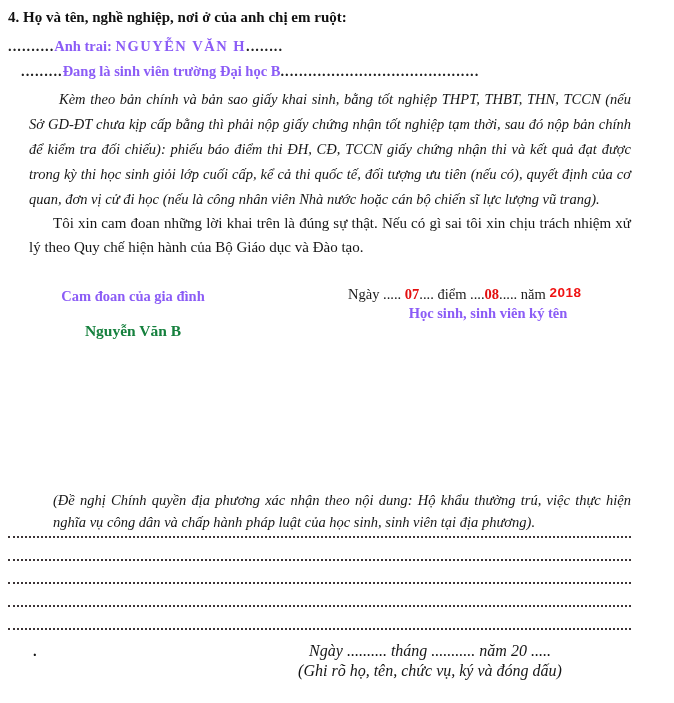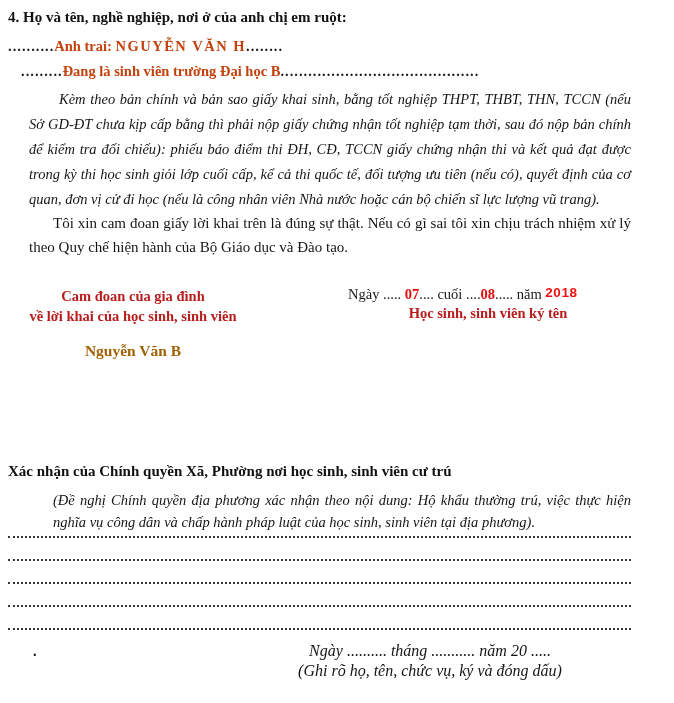--- a/index.html
+++ b/index.html
@@ -8,21 +8,21 @@
     position: relative;
     width: 639px;
     height: 703px;
     background: #ffffff;
     font-family: "Liberation Serif", "DejaVu Serif", serif;
     color: #151515;
     font-size: 14.5px;
     overflow: hidden;
   }
   .abs { position: absolute; }
-  .red { color: #c2410c; }
+  .red { color: #8b5cf6; }
   .heading {
     left: 8px; right: 8px;
     font-weight: bold;
     font-size: 15px;
     color: #111111;
   }
   .fill-line { font-weight: bold; font-size: 14.5px; left: 8px; white-space: nowrap; }
   .dots { color: #222222; font-weight: bold; letter-spacing: 1px; }
   .caps { letter-spacing: 1.5px; margin-top: 20px; }
   .para {
@@ -34,32 +34,32 @@
   .attach { font-style: italic; text-indent: 30px; font-size: 14.5px; }
   .commit { line-height: 24px; text-indent: 24px; font-size: 15px; }
   .sig-col-left {
     left: 8px; width: 250px;
     text-align: center;
   }
   .sig-col-right {
     left: 348px; width: 280px;
     text-align: center;
   }
-  .sig-title { font-weight: bold; font-size: 14.5px; line-height: 20px; color: #b91c1c; }
+  .sig-title { font-weight: bold; font-size: 14.5px; line-height: 20px; color: #8b5cf6; }
   .date-line { font-size: 14.5px; white-space: nowrap; text-align: left; color: #1a1a1a; }
   .date-num { color: #e30f0f; font-weight: bold; }
   .date-year {
     color: #f01212; font-weight: bold;
     font-family: "Liberation Sans", "DejaVu Sans", sans-serif;
     font-size: 13.5px;
     position: relative; top: -2px;
     letter-spacing: 0.5px;
     margin-top: 24px;
   }
-  .sig-name { font-weight: bold; font-size: 15.5px; color: #a16207; }
+  .sig-name { font-weight: bold; font-size: 15.5px; color: #15803d; }
   .note {
     left: 8px; right: 8px;
     font-style: italic;
     line-height: 22px;
     text-align: justify;
     font-size: 14.5px;
   }
   .dotted-line {
     left: 8px; right: 8px;
     height: 0;
@@ -84,36 +84,34 @@
   <div class="abs fill-line" style="top:38px;">
     <span class="dots">..........</span><span class="red">Anh trai: </span><span class="red caps">NGUYỄN VĂN H</span><span class="dots">........</span>
   </div>
 
   <div class="abs fill-line" style="top:63px;margin-left:13px;">
     <span class="dots">.........</span><span class="red">Đang là sinh viên trường Đại học B</span><span class="dots">...........................................</span>
   </div>
 
   <div class="abs para attach" style="top:87px;">Kèm theo bản chính và bản sao giấy khai sinh, bằng tốt nghiệp THPT, THBT, THN, TCCN (nếu Sở GD-ĐT chưa kịp cấp bằng thì phải nộp giấy chứng nhận tốt nghiệp tạm thời, sau đó nộp bản chính để kiểm tra đối chiếu): phiếu báo điểm thi ĐH, CĐ, TCCN giấy chứng nhận thi và kết quả đạt được trong kỳ thi học sinh giỏi lớp cuối cấp, kể cả thi quốc tế, đối tượng ưu tiên (nếu có), quyết định của cơ quan, đơn vị cử đi học (nếu là công nhân viên Nhà nước hoặc cán bộ chiến sĩ lực lượng vũ trang).</div>
 
-  <div class="abs para commit" style="top:211px;">Tôi xin cam đoan giấy lời khai trên là đúng sự thật. Nếu có gì sai tôi xin chịu trách nhiệm xử lý theo Quy chế hiện hành của Bộ Giáo dục và Đào tạo.</div>
+  <div class="abs para commit" style="top:211px;">Tôi xin cam đoan những lời khai trên là đúng sự thật. Nếu có gì sai tôi xin chịu trách nhiệm xử lý theo Quy chế hiện hành của Bộ Giáo dục và Đào tạo.</div>
 
   <div class="abs sig-col-left" style="top:286px;">
     <div class="sig-title">Cam đoan của gia đình</div>
-    <div class="sig-title">về lời khai của học sinh, sinh viên</div>
     <div class="sig-name" style="margin-top:16px;">Nguyễn Văn B</div>
   </div>
 
   <div class="abs sig-col-right" style="top:286px;">
     <div class="date-line">
-      <span>Ngày ..... </span><span class="date-num">07</span><span>.... cuối ....</span><span class="date-num">08</span><span>..... năm </span><span class="date-year">2018</span>
+      <span>Ngày ..... </span><span class="date-num">07</span><span>.... điểm ....</span><span class="date-num">08</span><span>..... năm </span><span class="date-year">2018</span>
     </div>
     <div class="sig-title">Học sinh, sinh viên ký tên</div>
   </div>
 
-  <div class="abs heading" style="top:463px;">Xác nhận của Chính quyền Xã, Phường nơi học sinh, sinh viên cư trú</div>
 
   <div class="abs note" style="top:489px;margin-left:45px;">(Đề nghị Chính quyền địa phương xác nhận theo nội dung: Hộ khẩu thường trú, việc thực hiện nghĩa vụ công dân và chấp hành pháp luật của học sinh, sinh viên tại địa phương).</div>
 
   <div class="abs dotted-line" style="top:536px;"></div>
   <div class="abs dotted-line" style="top:559px;"></div>
   <div class="abs dotted-line" style="top:582px;"></div>
   <div class="abs dotted-line" style="top:605px;"></div>
   <div class="abs dotted-line" style="top:628px;"></div>
 
   <div class="abs stray-dot" style="top:643px;">.</div>

